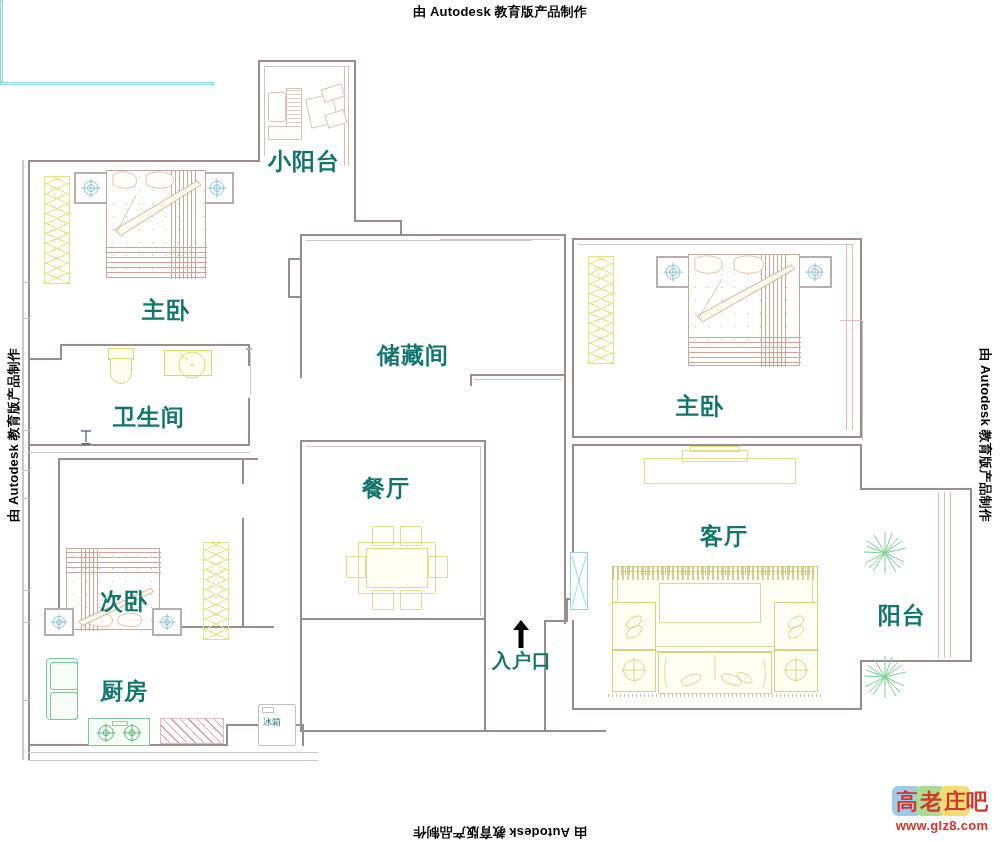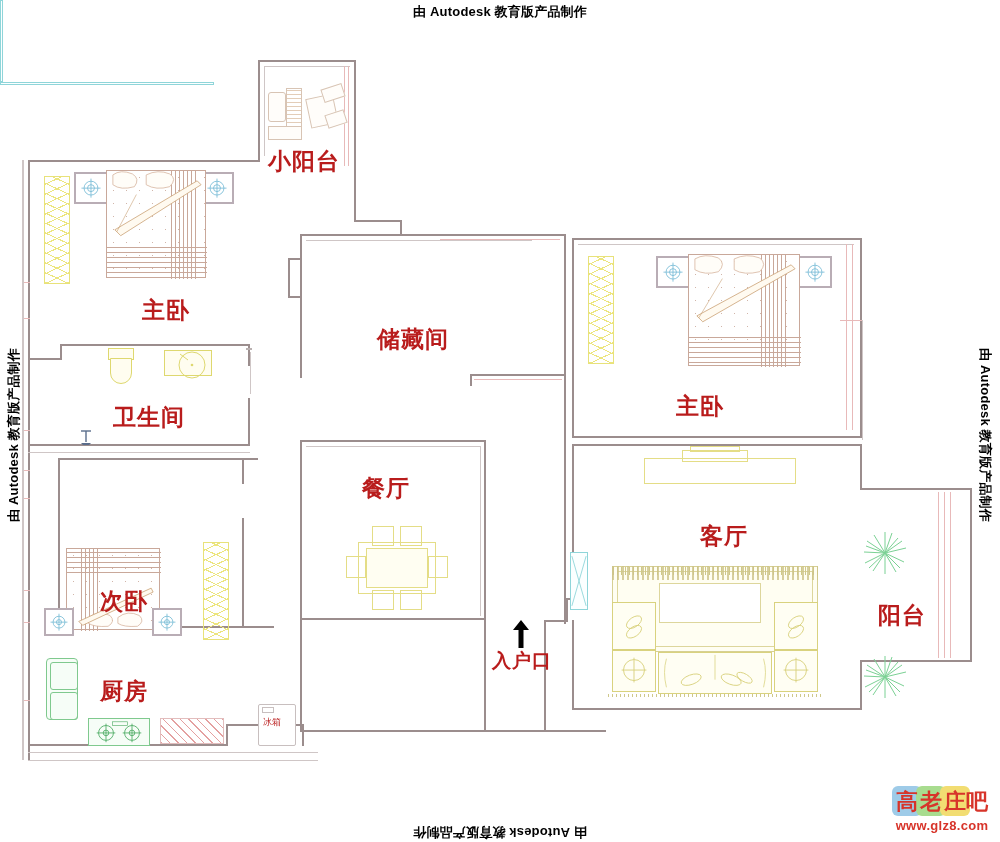--- a/index.html
+++ b/index.html
@@ -28,21 +28,21 @@
   
   .wall{position:absolute;background:#9b8d8d;}
   .wallL{position:absolute;background:#b9b0b0;}
   .thin{position:absolute;background:#cfc6c6;}
   .pink{position:absolute;background:#e8b9b9;}
 
   .label{
     position:absolute;
     font-size:23px;
     font-weight:600;
-    color:#b91c1c;
+    color:#0f766e;
     white-space:nowrap;
     font-family:Liberation Mono, monospace;
     letter-spacing:1px;
   }
   .label.small{font-size:9px;font-weight:400;letter-spacing:0;}
 
   
   .fx{position:absolute;box-sizing:border-box;}
   .bed-body{background:#ffffff;border:1px solid #c9a89a;}
   .bed-dots{
@@ -451,21 +451,21 @@
       <line x1="23" y1="23" x2="7" y2="38"></line>
         <line x1="23" y1="23" x2="4" y2="16"></line>
     </g>
   </svg>
 
   <div class="label" style="left:268px;top:146px;">小阳台</div>
   <div class="label" style="left:142px;top:295px;">主卧</div>
   <div class="label" style="left:113px;top:402px;">卫生间</div>
   <div class="label" style="left:100px;top:586px;">次卧</div>
   <div class="label" style="left:100px;top:676px;">厨房</div>
-  <div class="label" style="left:377px;top:324px;">储藏间</div>
+  <div class="label" style="left:377px;top:340px;">储藏间</div>
   <div class="label" style="left:362px;top:473px;">餐厅</div>
   <div class="label" style="left:676px;top:391px;">主卧</div>
   <div class="label" style="left:700px;top:521px;">客厅</div>
   <div class="label" style="left:878px;top:600px;">阳台</div>
 
   <div id="logo">
     <div class="logo-sq" style="left:0;background:#9ecbe8;"></div>
     <div class="logo-sq" style="left:24px;background:#a8dc8f;"></div>
     <div class="logo-sq" style="left:48px;background:#f2dd72;"></div>
     <div class="logo-ch" style="left:0;">高</div>

